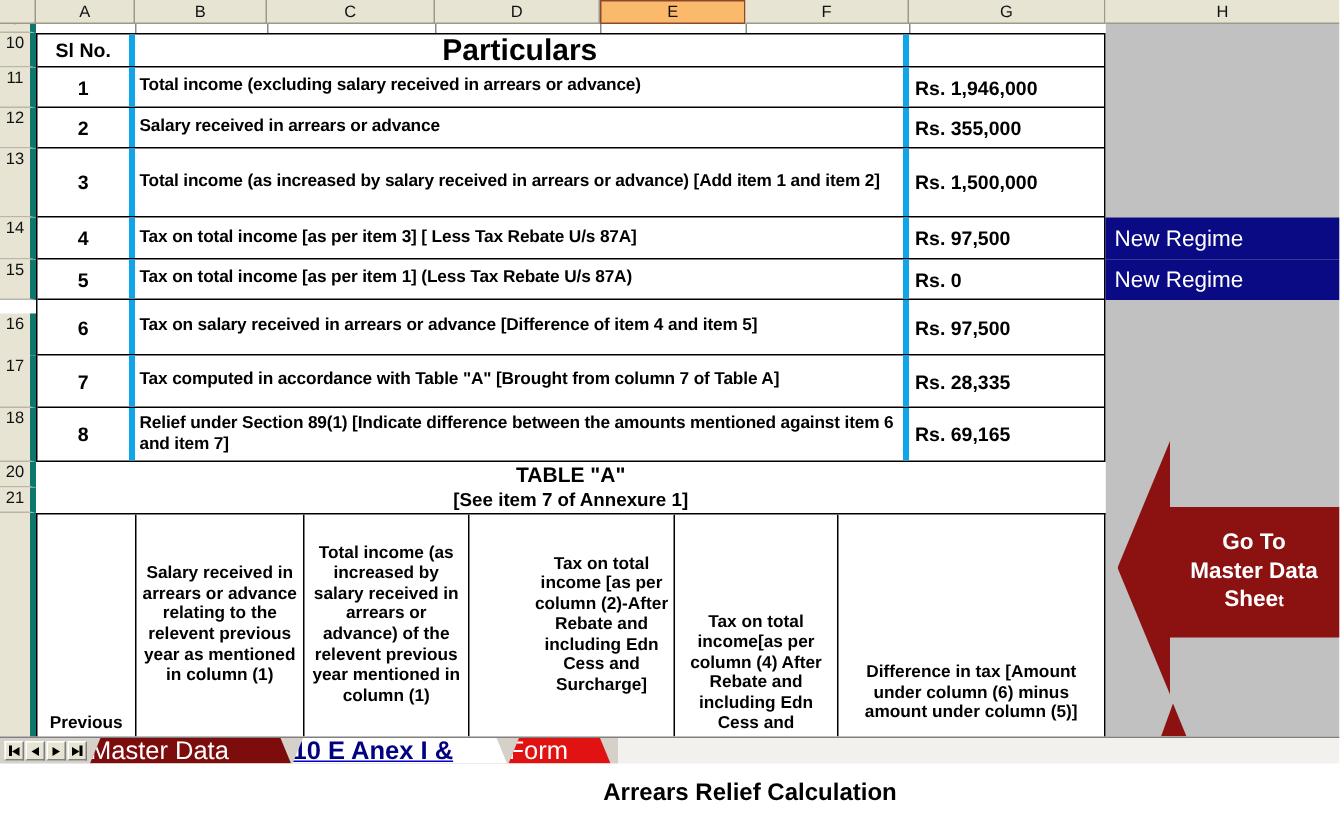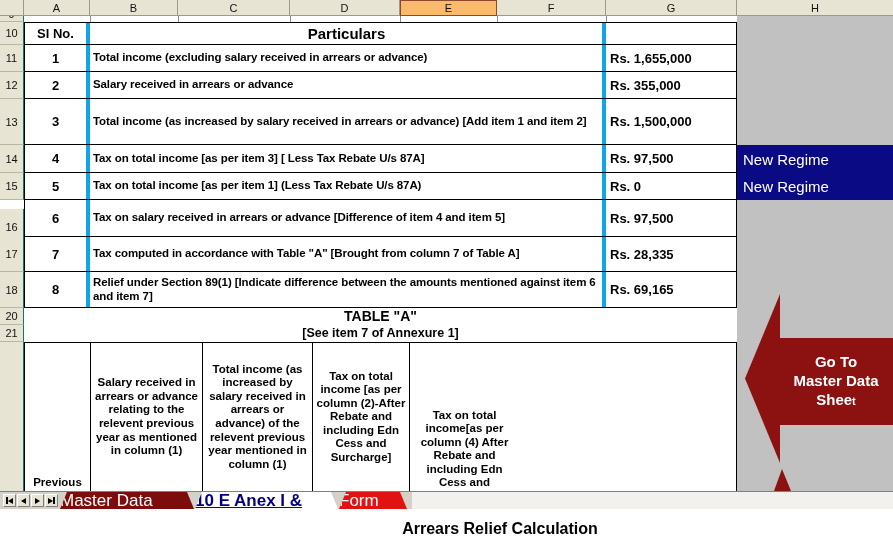--- a/index.html
+++ b/index.html
@@ -18,22 +18,22 @@
     height:16px; background:#E7E4D4;
     border-right:1px solid #9C9A88; border-bottom:1px solid #9C9A88;
     font-size:11px; color:#111; display:flex; align-items:center; justify-content:center;
   }
   .colhdr.corner { width:24px; }
   .colhdr.selected { background:#FBB96C; border:1px solid #8B4A2B; }
 
   
   .rowhdr {
     left:0; width:24px; background:#E7E4D4;
-    border-right:1px solid #0f766e; border-bottom:1px solid #B9B6A5;
-    font-size:11px; color:#111; display:flex; align-items:center; justify-content:center;
+    border-right:4px solid #0f766e; border-bottom:1px solid #B9B6A5;
+    font-size:11px; color:#111; display:flex; align-items:flex-start; justify-content:center;
     overflow:hidden;
   }
   .rowhdr span { line-height:14px; }
   .rowhdr.r9 span { margin-top:-10px; }
 
   
   .gray-area { left:737px; top:16px; width:156px; height:475px; background:#C1C1C1; }
 
   
   .sliver {
@@ -65,21 +65,21 @@
     display:flex; align-items:center; justify-content:center;
   }
   .cell.part {
     width:516px; font-weight:bold; font-size:11.5px; letter-spacing:-0.1px;
     line-height:1.2; padding:1px 2px 1px 3px; display:flex; align-items:center;
   }
   .cell.amt {
     flex:1; border-right:none; font-weight:bold; font-size:13px;
     padding:1px 2px 1px 4px; display:flex; align-items:center;
   }
-  .cell.part-h { font-size:15px; justify-content:center; letter-spacing:0; }
+  .cell.part-h { font-size:20px; justify-content:center; letter-spacing:0; }
   .cell.amt-h  { font-size:13px; }
 
   
   .new-regime {
     left:737px; width:156px; background:#0A0A84; color:#fff;
     font-weight:normal; font-size:15px; display:flex; align-items:center;
     padding-left:6px; z-index:3;
   }
   .nr1 { top:145px; height:28px; }
   .nr2 { top:173px; height:27px; }
@@ -103,21 +103,21 @@
   .ta-cell {
     border-right:1px solid #000; overflow:hidden;
     font-weight:bold; font-size:11.5px; line-height:1.18; text-align:center;
     display:flex; flex-direction:column; padding:1px 2px;
   }
   .ta-cell:last-child { border-right:none; }
   .ta-c0{width:66px; justify-content:flex-end; padding-bottom:1px;}
   .ta-c1{width:88px; justify-content:flex-end; padding-bottom:6px;}
   .ta-c2{width:112px; justify-content:center;}
   .ta-c3{width:110px; justify-content:center;}
-  .ta-c4{width:97px; justify-content:center;}
+  .ta-c4{width:97px; justify-content:center;margin-left:40px;}
   .ta-c5{width:109px; justify-content:flex-end;}
   .ta-c6{flex:1; justify-content:flex-end; padding-bottom:8px;}
 
   
   .goto-arrow { left:745px; top:294px; width:148px; height:169px; z-index:4; cursor:pointer; }
   .goto-tri {
     position:absolute; left:0; top:0; width:35px; height:169px;
     background:#8C1111; clip-path:polygon(100% 0, 0 50%, 100% 100%);
   }
   .goto-body {
@@ -223,21 +223,21 @@
 <div class="abs sliver"></div>
 
 <div class="abs main-table">
   <div class="trow h22">
     <div class="cell sl">Sl No.</div>
     <div class="cell part part-h">Particulars</div>
   </div>
   <div class="trow h27">
     <div class="cell sl">1</div>
     <div class="cell part">Total income (excluding salary received in arrears or advance)</div>
-    <div class="cell amt">Rs. 1,655,000</div>
+    <div class="cell amt">Rs. 1,946,000</div>
   </div>
   <div class="trow h27">
     <div class="cell sl">2</div>
     <div class="cell part">Salary received in arrears or advance</div>
     <div class="cell amt">Rs. 355,000</div>
   </div>
   <div class="trow h46">
     <div class="cell sl">3</div>
     <div class="cell part">Total income (as increased by salary received in arrears or advance)  [Add item 1 and item 2]</div>
     <div class="cell amt">Rs. 1,500,000</div>
@@ -274,20 +274,21 @@
 
 <div class="abs ta-title">TABLE "A"</div>
 <div class="abs ta-sub">[See item 7 of Annexure 1]</div>
 
 <div class="abs ta-head">
   <div class="ta-cell ta-c0">Previous</div>
   <div class="ta-cell ta-c2">Salary received in arrears or advance relating to the relevent previous year as mentioned in column (1)</div>
   <div class="ta-cell ta-c3">Total income (as increased by salary received in arrears or advance) of the relevent previous year mentioned in column (1)</div>
   <div class="ta-cell ta-c4">Tax on total income  [as per column (2)-After Rebate and including Edn Cess and Surcharge]</div>
   <div class="ta-cell ta-c5">Tax on total income[as per column (4) After Rebate and including Edn Cess and</div>
+  <div class="ta-cell ta-c6">Difference in tax [Amount under column (6) minus amount under column   (5)]</div>
 </div>
 
 <div class="abs goto-arrow">
   <div class="goto-tri"></div>
   <div class="goto-body">
     <span>Go To</span>
     <span>Master Data</span>
     <span><span>Shee</span><span class="small-t">t</span></span>
   </div>
 </div>

